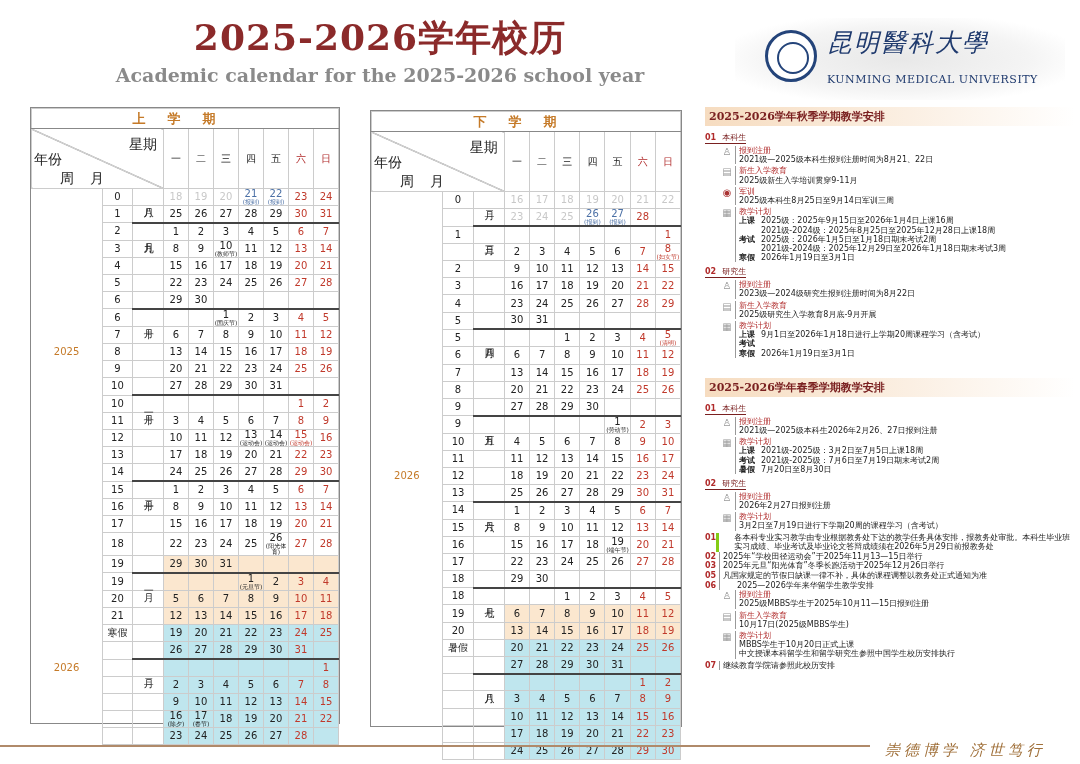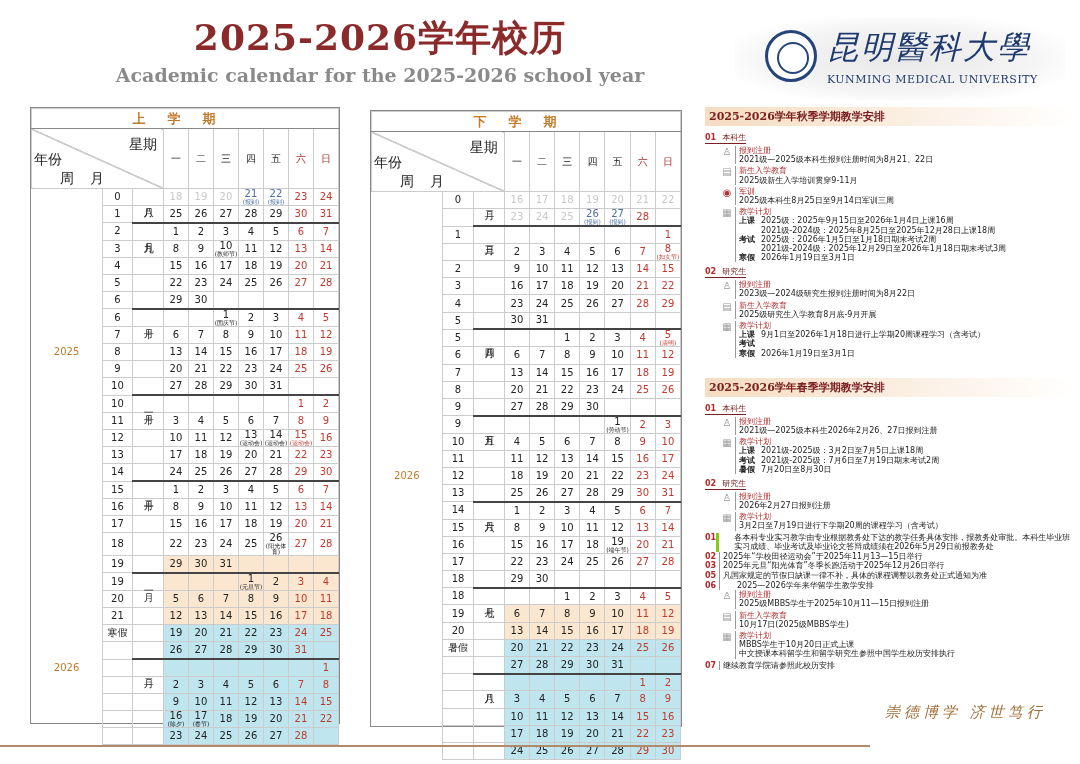--- a/index.html
+++ b/index.html
@@ -2,21 +2,21 @@
 <html><head>
 <meta charset="utf-8">
 <style>
 *{box-sizing:border-box;margin:0;padding:0}
 body{width:1080px;height:764px;background:#fff;font-family:"DejaVu Sans",sans-serif;color:#222;position:relative;overflow:hidden}
 .title{position:absolute;left:100px;top:14px;width:560px;text-align:center;font-family:"DejaVu Serif",serif;font-weight:bold;font-size:36px;color:#8b2a2a;letter-spacing:1px}
 .subtitle{position:absolute;left:100px;top:64px;width:560px;text-align:center;font-family:"DejaVu Serif",serif;font-weight:bold;font-size:19px;color:#8a8a8a}
 .logo{position:absolute;left:735px;top:18px;width:330px;height:82px;background:radial-gradient(ellipse at center,#e8e8e8 0%,#f4f4f4 55%,#fff 80%)}
 .seal{position:absolute;left:30px;top:12px;width:52px;height:52px;border-radius:50%;border:3px solid #24447a;background:#fff}
 .seal::after{content:"";position:absolute;left:9px;top:9px;width:28px;height:28px;border-radius:50%;border:2px solid #24447a}
-.logo-cn{position:absolute;left:92px;top:8px;font-family:Liberation Sans, sans-serif;font-size:32px;color:#1f3a6e;font-style:italic;letter-spacing:2px}
+.logo-cn{position:absolute;left:92px;top:8px;font-family:Liberation Sans, sans-serif;font-size:25px;color:#1f3a6e;font-style:italic;letter-spacing:2px}
 .logo-en{position:absolute;left:92px;top:55px;font-family:"DejaVu Serif",serif;font-size:11px;color:#1f3a6e;letter-spacing:.5px}
 
 .cal{position:absolute;border:1px solid #888;background:#fff}
 .cal table{border-collapse:collapse;width:100%;table-layout:fixed}
 .cal td,.cal th{border:1px solid #ccc;text-align:center;font-size:10px;height:17.2px;padding:0;line-height:1}
 .cal .sem{height:20px;color:#c57a28;font-weight:bold;font-size:13px;letter-spacing:22px;border-bottom:1px solid #888}
 .cal .hdr th{height:60px;font-weight:normal;font-size:10px}
 .cal .hdr .wk{color:#b02a2a}
 .diag{position:relative;background:linear-gradient(to top right,transparent 49.5%,#555 50%,transparent 50.5%)}
 .diag span{position:absolute;font-size:14px}
@@ -36,21 +36,21 @@
 .cat b{color:#b02a2a;margin-right:6px}
 .item{display:flex;margin-left:14px;margin-bottom:2px}
 .item .ic{width:16px;color:#999;font-size:10px;text-align:center}
 .item .body{border-left:1px solid #999;padding-left:3px;line-height:1.15}
 .item .h{color:#b02a2a}
 .kv{display:flex}
 .kv .k{font-weight:bold;width:22px}
 .other li{list-style:none;display:flex;line-height:1.2}
 .other li .n{color:#b02a2a;width:14px;font-weight:bold}
 .footer-line{position:absolute;left:0;top:745px;width:870px;height:2px;background:#b08a6a}
-.motto{position:absolute;left:885px;top:703px;font-family:"DejaVu Serif",serif;font-size:15px;color:#a0703a;letter-spacing:4px;font-style:italic}
+.motto{position:absolute;left:885px;top:741px;font-family:"DejaVu Serif",serif;font-size:15px;color:#a0703a;letter-spacing:4px;font-style:italic}
 </style>
 </head>
 <body>
 
 <div class="title">2025-2026学年校历</div>
 <div class="subtitle">Academic calendar for the 2025-2026 school year</div>
 
 <div class="logo">
   <div class="seal"></div>
   <div class="logo-cn">昆明醫科大學</div>

